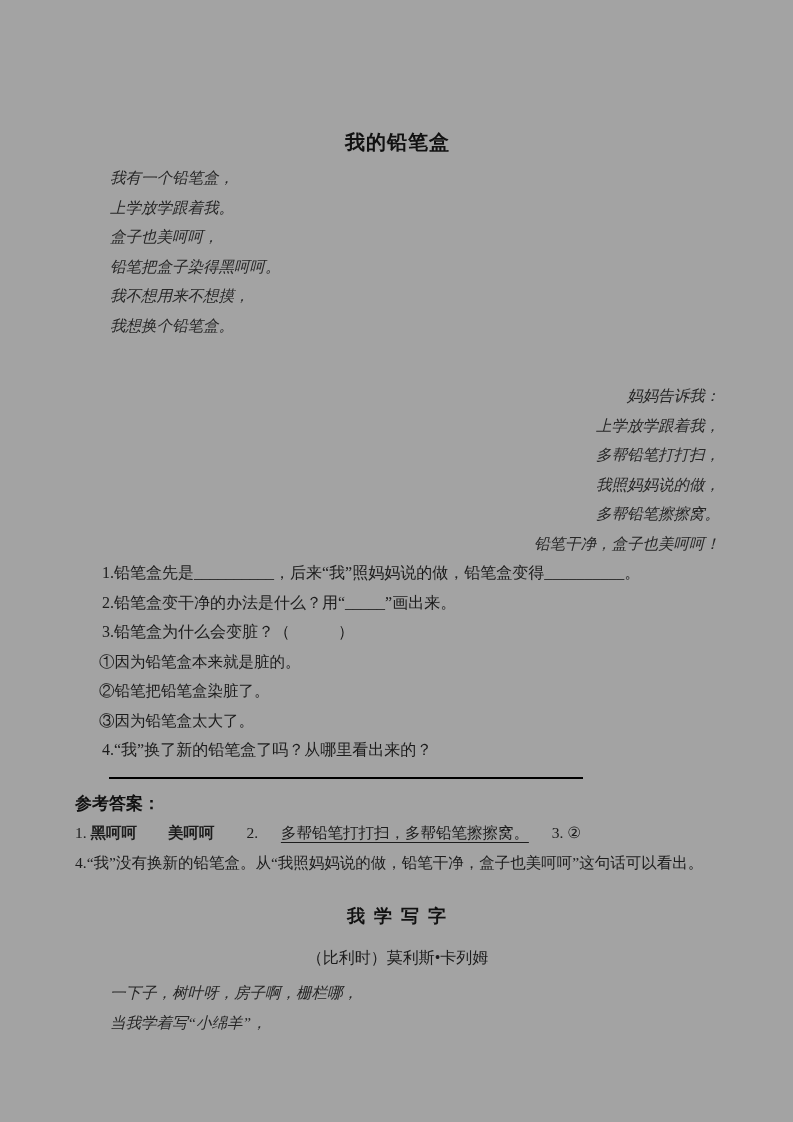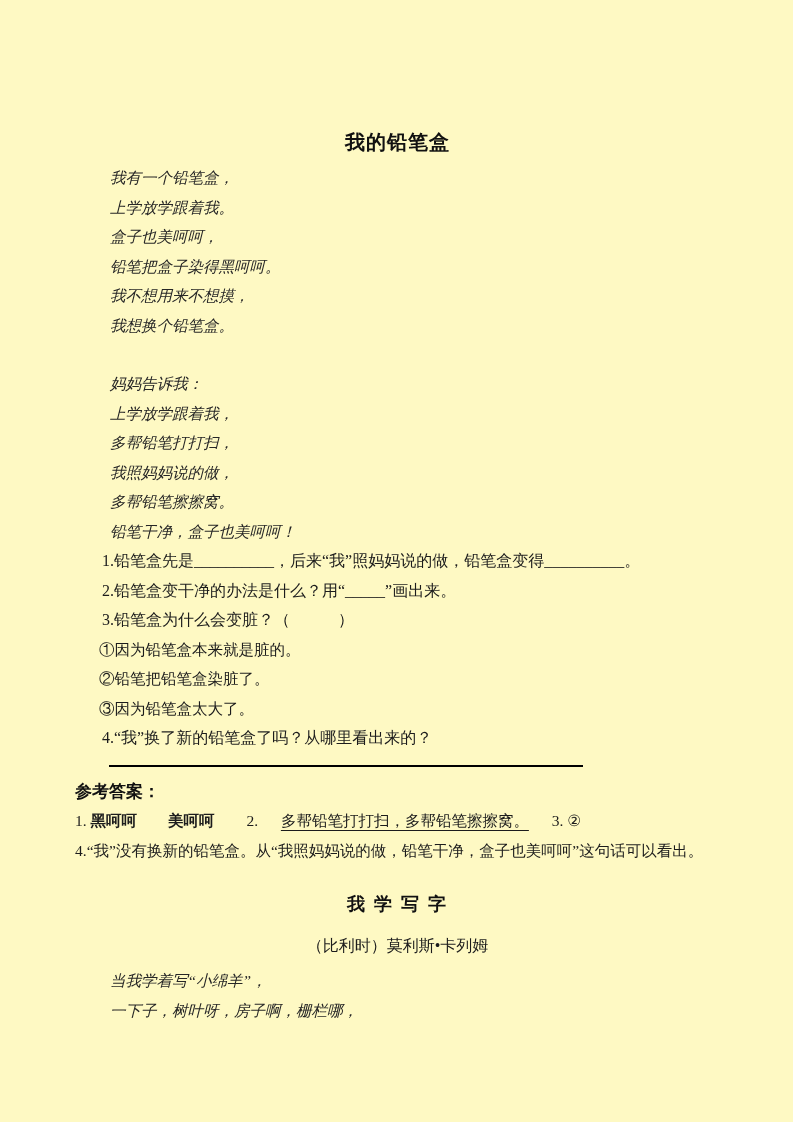--- a/index.html
+++ b/index.html
@@ -4,21 +4,21 @@
 <style>
   html, body {
     margin: 0;
     padding: 0;
     background: #ffffff;
   }
   .page {
     position: relative;
     width: 793px;
     height: 1122px;
-    background: #fef9c3;
+    background: #a3a3a3;
     box-sizing: border-box;
     padding: 129px 73px 0 75px;
     overflow: hidden;
     color: #1c1c1c;
     font-family: "Liberation Serif", "DejaVu Serif", serif;
   }
   .f-hei {
     font-family: "Liberation Sans", "DejaVu Sans", sans-serif;
     font-weight: 700;
     color: #111;
@@ -37,21 +37,21 @@
     font-size: 20px;
     line-height: 26px;
     letter-spacing: 1px;
   }
   .poem { margin-left: 35px; }
   .poem .kline {
     font-size: 15.5px;
     line-height: 29.5px;
     white-space: nowrap;
   }
-  .stanza2 { margin-top: 29px; }
+  .stanza2 { margin-top: 41px; text-align: right; }
   .questions { margin-top: 0; }
   .qline {
     margin-left: 27px;
     font-size: 16px;
     line-height: 29.5px;
     white-space: nowrap;
   }
   .oline {
     margin-left: 24px;
     font-size: 15.5px;
@@ -153,18 +153,18 @@
       <span class="g16">3.</span>
       <span>②</span>
     </div>
     <div class="ans-par">4.“我”没有换新的铅笔盒。从“我照妈妈说的做，铅笔干净，盒子也美呵呵”这句话可以看出。</div>
   </div>
 
   <div>
     <h2 class="title2 f-hei">我 学 写 字</h2>
     <div class="author">（比利时）莫利斯•卡列姆</div>
     <div class="poem2 f-kai">
+      <div class="kline">一下子，树叶呀，房子啊，栅栏哪，</div>
       <div class="kline">当我学着写“小绵羊”，</div>
-      <div class="kline">一下子，树叶呀，房子啊，栅栏哪，</div>
     </div>
   </div>
 
 </div>
 
 </body></html>

